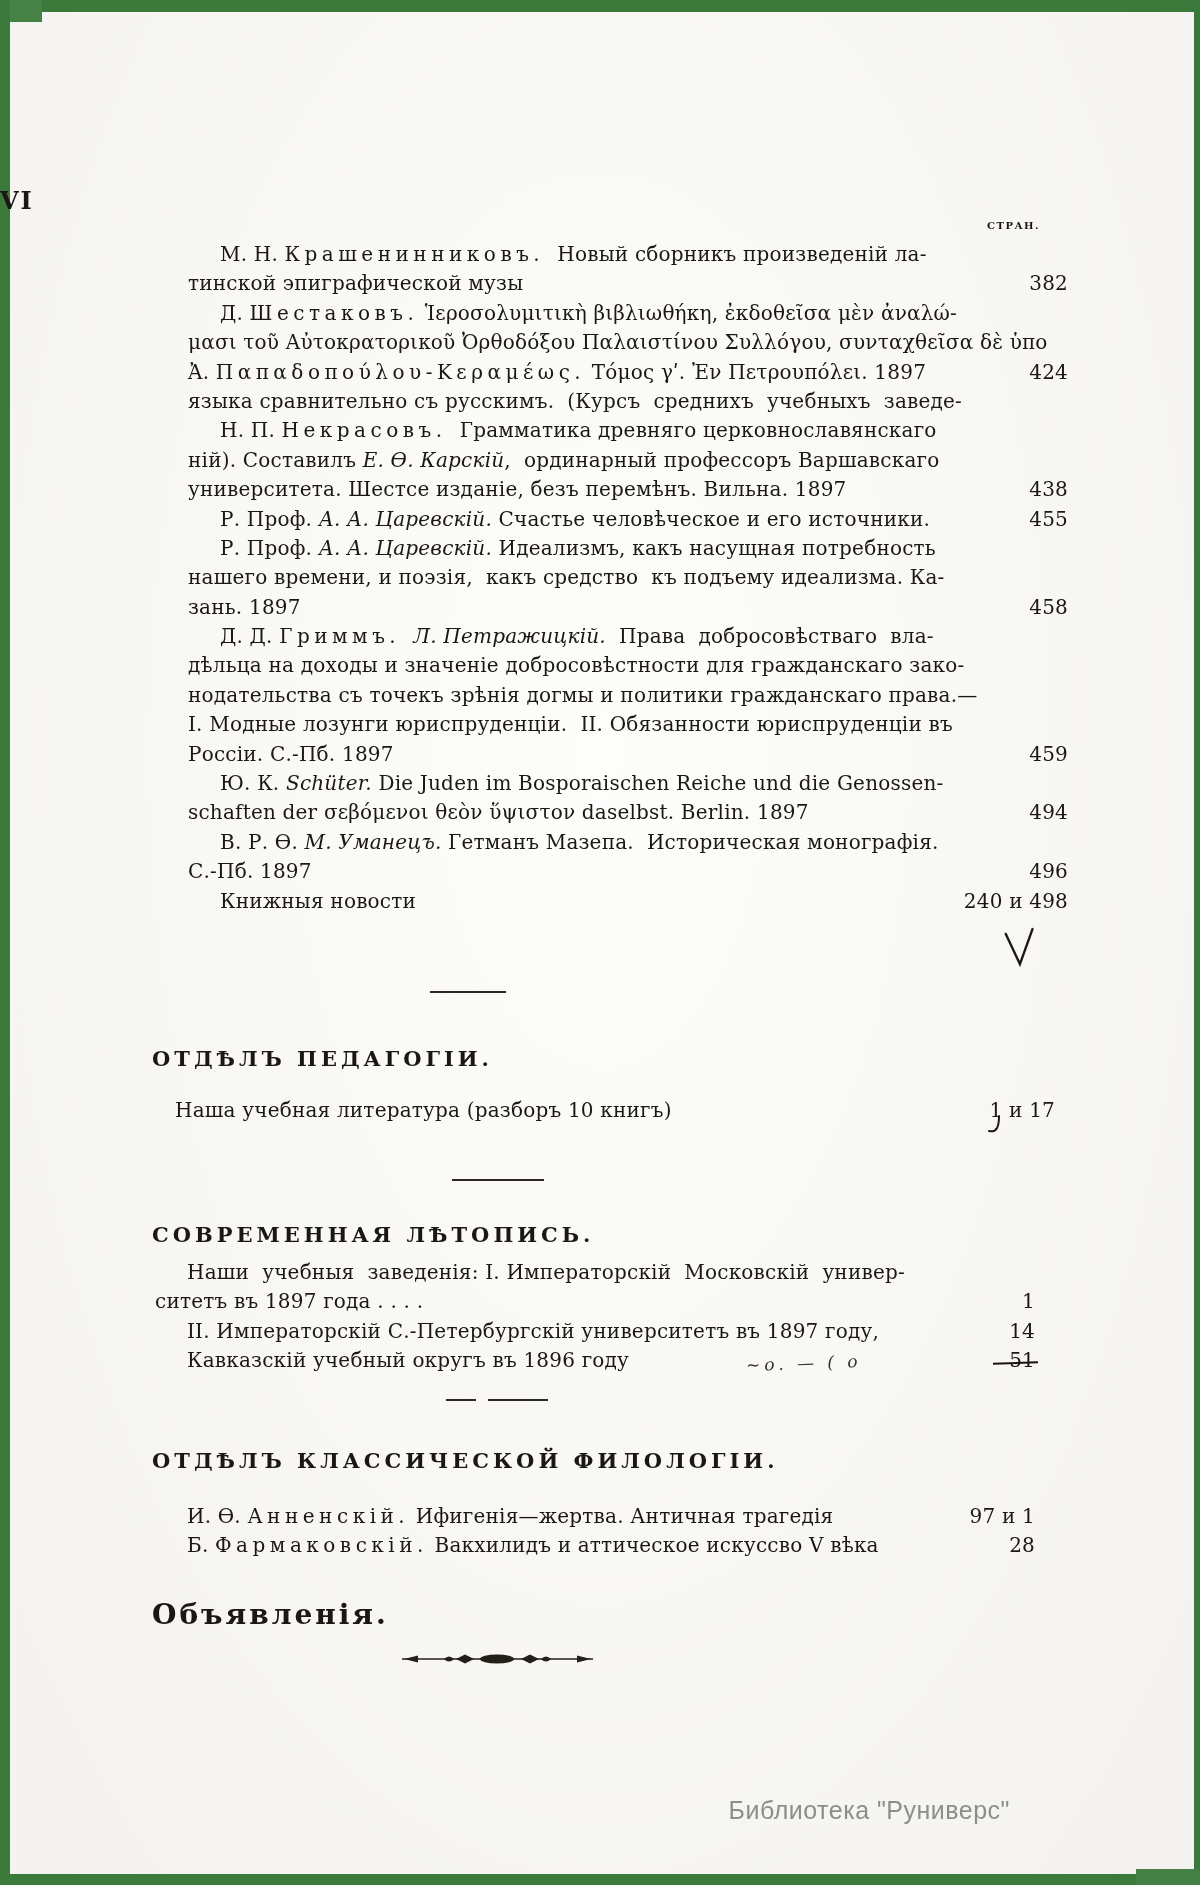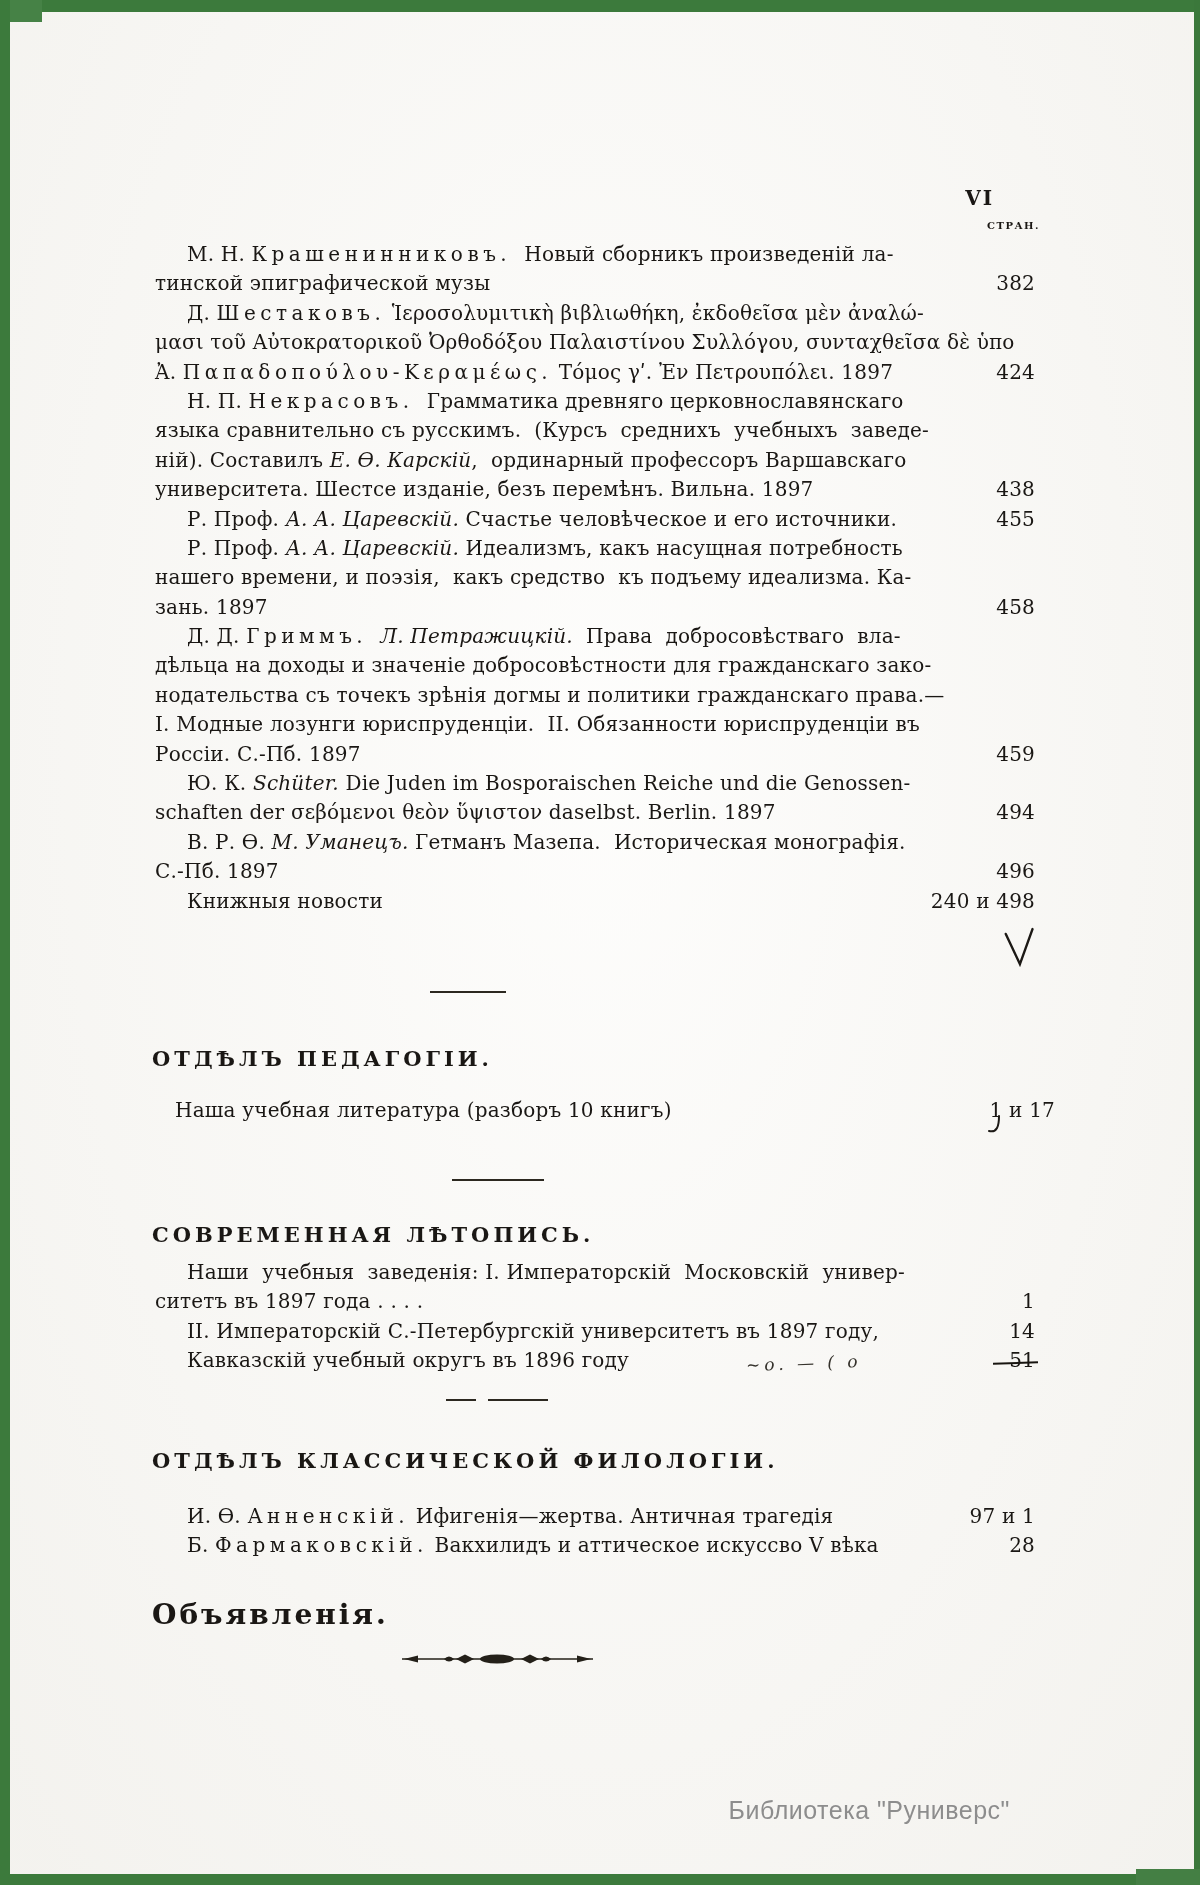--- a/index.html
+++ b/index.html
@@ -17,22 +17,22 @@
   
   .gb { position:absolute; background:#3c7a3c; }
   .gb-top      { left:0; top:0; width:1200px; height:12px; }
   .gb-topleft  { left:0; top:0; width:42px; height:22px; background:#468246; }
   .gb-left     { left:0; top:0; width:10px; height:1885px; }
   .gb-right    { right:0; top:0; width:6px; height:1885px; background:#3b783b; }
   .gb-bottom   { left:0; bottom:0; width:1200px; height:11px; }
   .gb-botright { right:0; bottom:0; width:64px; height:16px; background:#447f44; }
 
   .folio {
-    position:absolute; top:186px; left:0; width:994px; text-align:right;
-    font-size:20px; font-weight:bold; letter-spacing:2px;
+    position:absolute; top:186px; left:0; width:994px; text-align:left;
+    font-size:24px; font-weight:bold; letter-spacing:2px;
   }
   .stran {
     position:absolute; top:220px; right:160px;
     font-size:10px; font-weight:bold; letter-spacing:1.5px;
   }
 
   .lines { position:absolute; left:155px; width:885px; }
   .toc-row { position:relative; height:29.4px; line-height:29.4px; font-size:20px;
              letter-spacing:.2px; white-space:pre; }
   .txt { display:inline-block; }
@@ -82,28 +82,28 @@
 <div class="gb gb-top"></div>
 <div class="gb gb-topleft"></div>
 <div class="gb gb-left"></div>
 <div class="gb gb-right"></div>
 <div class="gb gb-bottom"></div>
 <div class="gb gb-botright"></div>
 
 <div class="folio">VI</div>
 <div class="stran">СТРАН.</div>
 
-<div class="lines" style="top:240px;">
+<div class="lines" style="top:240px;margin-left:33px;">
     <div class="toc-row"><span class="txt ind"><span>М. Н. </span><span class="sp">Крашенинниковъ.</span><span>  Новый сборникъ произведеній ла-</span></span></div>
     <div class="toc-row"><span class="txt"><span>тинской эпиграфической музы</span></span><span class="pg">382</span></div>
     <div class="toc-row"><span class="txt ind"><span>Д. </span><span class="sp">Шестаковъ.</span><span> Ἱεροσολυμιτικὴ βιβλιωθήκη, ἐκδοθεῖσα μὲν ἀναλώ-</span></span></div>
     <div class="toc-row"><span class="txt"><span>μασι τοῦ Αὐτοκρατορικοῦ Ὀρθοδόξου Παλαιστίνου Συλλόγου, συνταχθεῖσα δὲ ὑπο</span></span></div>
     <div class="toc-row"><span class="txt"><span>Ἀ. </span><span class="sp">Παπαδοπούλου-Κεραμέως.</span><span> Τόμος γʹ. Ἐν Πετρουπόλει. 1897</span></span><span class="pg">424</span></div>
+    <div class="toc-row"><span class="txt"><span>языка сравнительно съ русскимъ.  (Курсъ  среднихъ  учебныхъ  заведе-</span></span></div>
     <div class="toc-row"><span class="txt ind"><span>Н. П. </span><span class="sp">Некрасовъ.</span><span>  Грамматика древняго церковнославянскаго</span></span></div>
-    <div class="toc-row"><span class="txt"><span>языка сравнительно съ русскимъ.  (Курсъ  среднихъ  учебныхъ  заведе-</span></span></div>
     <div class="toc-row"><span class="txt"><span>ній). Составилъ </span><span class="it">Е. Ѳ. Карскій</span><span>,  ординарный профессоръ Варшавскаго</span></span></div>
     <div class="toc-row"><span class="txt"><span>университета. Шестсе изданіе, безъ перемѣнъ. Вильна. 1897</span></span><span class="pg">438</span></div>
     <div class="toc-row"><span class="txt ind"><span>Р. Проф. </span><span class="it">А. А. Царевскій.</span><span> Счастье человѣческое и его источники.</span></span><span class="pg">455</span></div>
     <div class="toc-row"><span class="txt ind"><span>Р. Проф. </span><span class="it">А. А. Царевскій.</span><span> Идеализмъ, какъ насущная потребность</span></span></div>
     <div class="toc-row"><span class="txt"><span>нашего времени, и поэзія,  какъ средство  къ подъему идеализма. Ка-</span></span></div>
     <div class="toc-row"><span class="txt"><span>зань. 1897</span></span><span class="pg">458</span></div>
     <div class="toc-row"><span class="txt ind"><span>Д. Д. </span><span class="sp">Гриммъ.</span><span>  </span><span class="it">Л. Петражицкій.</span><span>  Права  добросовѣстваго  вла-</span></span></div>
     <div class="toc-row"><span class="txt"><span>дѣльца на доходы и значеніе добросовѣстности для гражданскаго зако-</span></span></div>
     <div class="toc-row"><span class="txt"><span>нодательства съ точекъ зрѣнія догмы и политики гражданскаго права.—</span></span></div>
     <div class="toc-row"><span class="txt"><span>I. Модные лозунги юриспруденціи.  II. Обязанности юриспруденціи въ</span></span></div>

